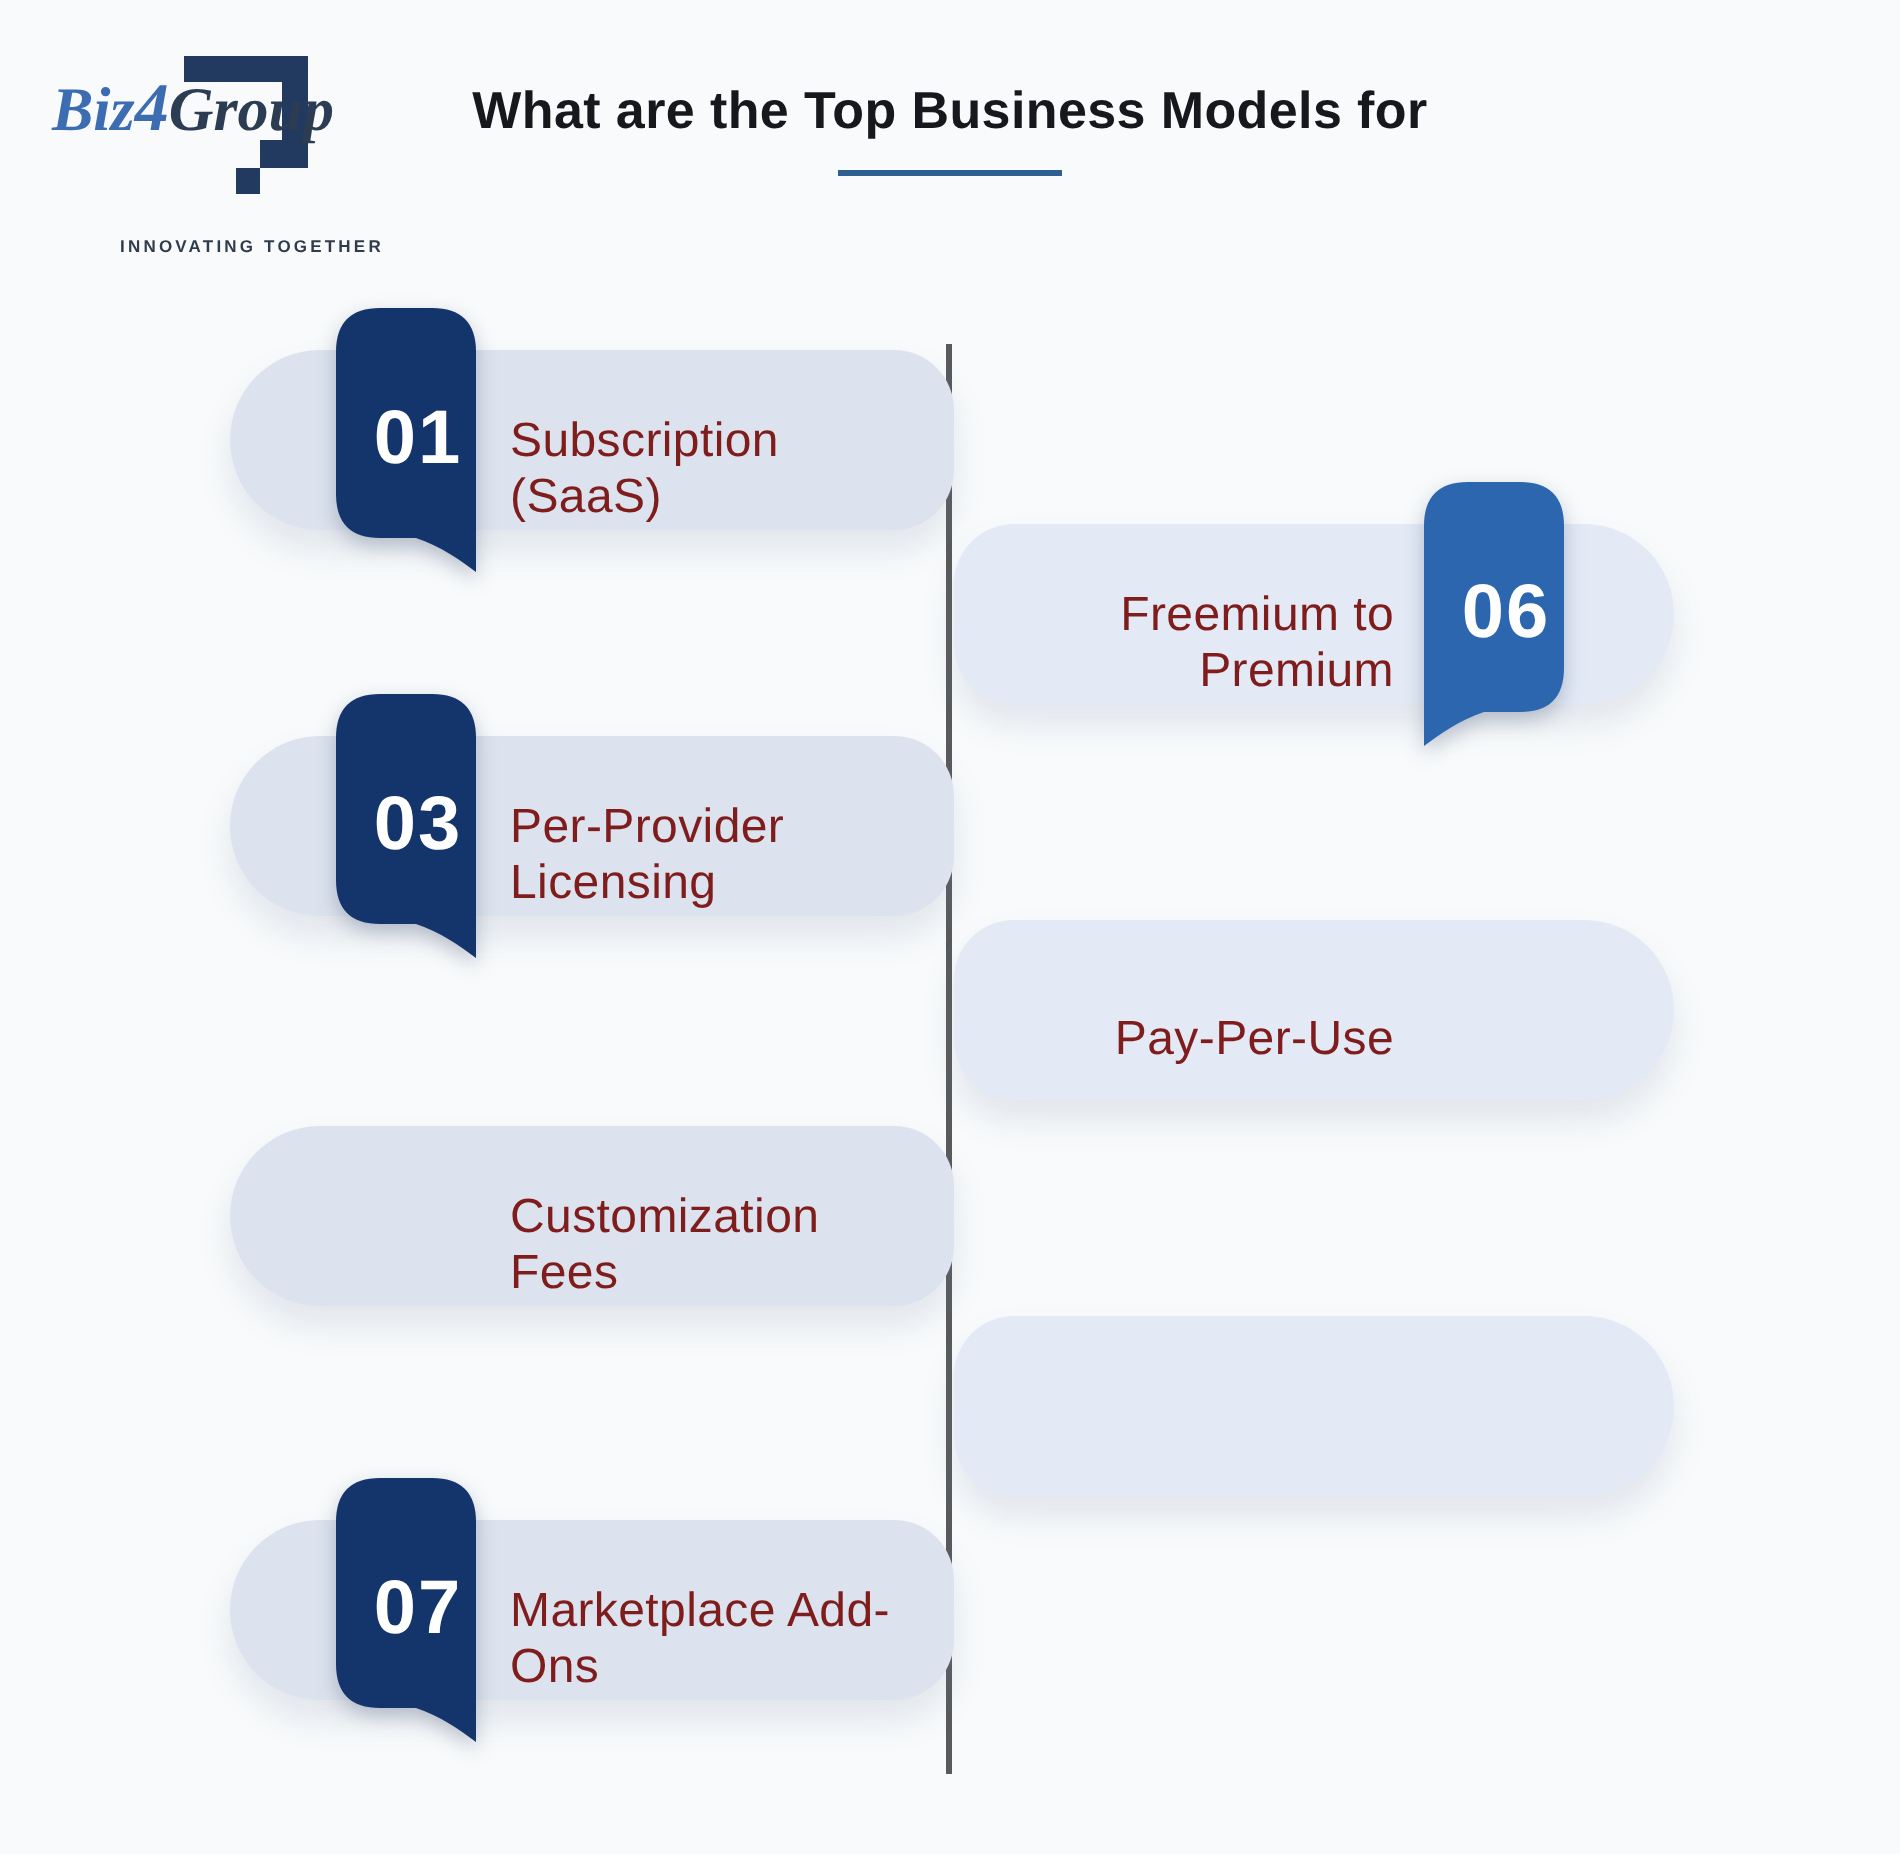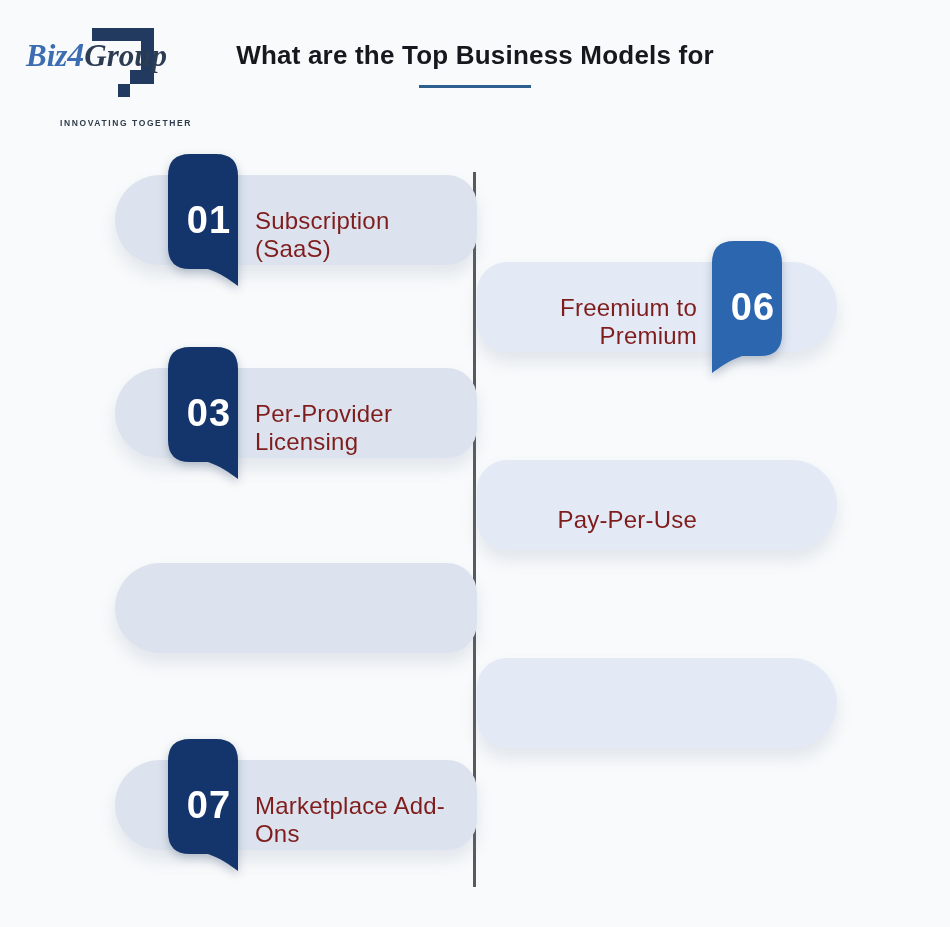--- a/index.html
+++ b/index.html
@@ -114,20 +114,21 @@
     <div class="pill-label">Per-Provider Licensing</div>
   </div>
 
   <div class="row right r4">
     <div class="pill"></div>
     <div class="pill-label">Pay-Per-Use</div>
   </div>
 
   <div class="row left r5">
     <div class="pill"></div>
+    <div class="pill-label">Customization Fees</div>
   </div>
 
   <div class="row right r6">
     <div class="pill"></div>
   </div>
 
   <div class="row left r7">
     <div class="pill"></div>
     <div class="badge">
       <svg viewBox="0 0 70 132" width="70" height="132">

